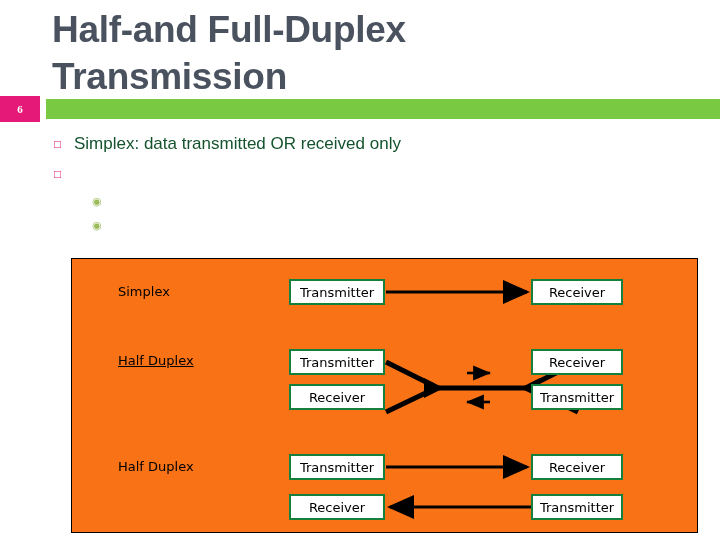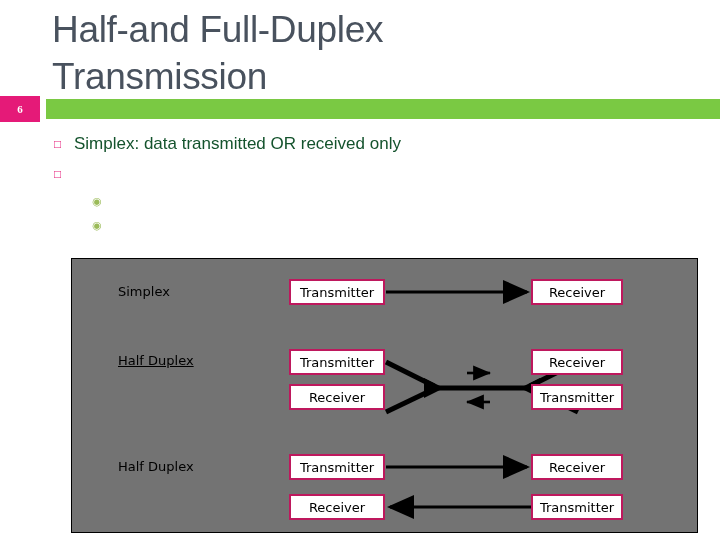--- a/index.html
+++ b/index.html
@@ -17,21 +17,21 @@
 
   
   .slide-title {
     position: absolute;
     left: 52px;
     top: 6px;
     width: 640px;
     font-size: 37px;
     line-height: 47px;
     color: #49525e;
-    font-weight: normal;
+    font-weight: bold;
     letter-spacing: -0.3px;
     white-space: pre-line;
   }
 
   
   .accent-bar {
     position: absolute;
     left: 46px;
     top: 99px;
     width: 674px;
@@ -109,39 +109,39 @@
   }
 
   
   .diagram {
     position: absolute;
     left: 71px;
     top: 258px;
     width: 627px;
     height: 275px;
     border: 1.5px solid #000000;
-    background: #737373;
+    background: #f97316;
     box-sizing: border-box;
     text-align: right;
   }
   .diagram-svg {
     position: absolute;
     left: 0;
     top: 0;
   }
   .row-label {
     position: absolute;
     font-family: "DejaVu Sans", sans-serif;
     font-size: 13px;
     color: #000000;
     white-space: nowrap;
   }
   .node-box {
     position: absolute;
-    border: 2px solid #be185d;
+    border: 2px solid #15803d;
     background: #ffffff;
     box-sizing: border-box;
     display: flex;
     align-items: center;
     justify-content: center;
     font-family: "DejaVu Sans", sans-serif;
     font-size: 13px;
     color: #000000;
     white-space: nowrap;
   }

